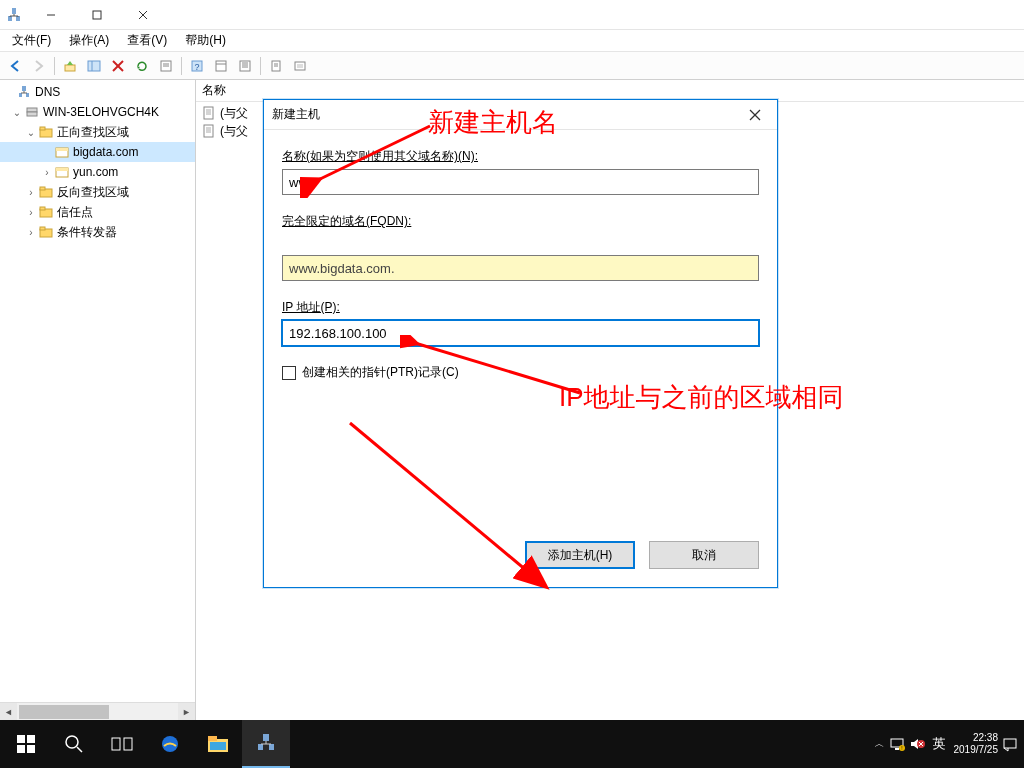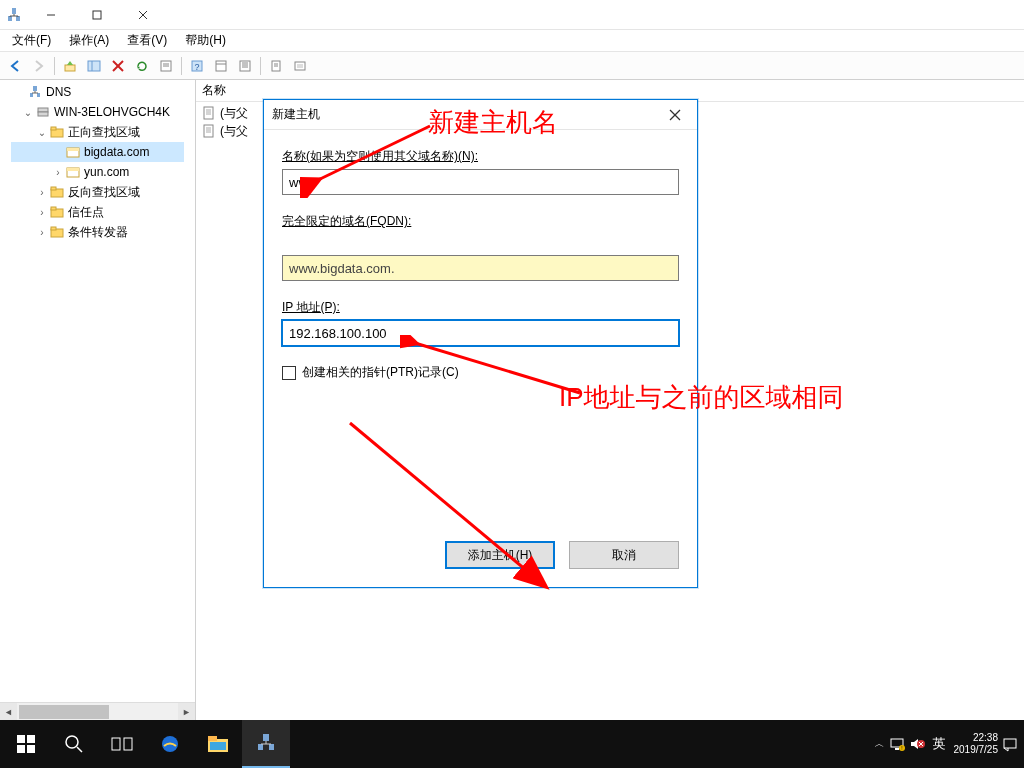--- a/index.html
+++ b/index.html
@@ -8,34 +8,34 @@
   .titlebar .app-icon { width: 16px; height: 16px; margin-right: 6px; }
   .titlebar .title { flex: 1; font-size: 12px; color: #333; }
   .win-controls { display: flex; }
   .win-btn { width: 46px; height: 30px; display: flex; align-items: center; justify-content: center; color: #333; }
   .menubar { height: 22px; display: flex; align-items: center; padding: 0 4px; gap: 2px; border-bottom: 1px solid #e5e5e5; }
   .menubar .menu-item { padding: 2px 8px; font-size: 12px; }
   .toolbar { height: 28px; display: flex; align-items: center; padding: 0 4px; gap: 2px; background: #fcfcfc; border-bottom: 1px solid #d0d0d0; }
   .tb-btn { width: 22px; height: 22px; display: flex; align-items: center; justify-content: center; border: 1px solid transparent; }
   .tb-sep { width: 1px; height: 18px; background: #ccc; margin: 0 2px; }
   .content { position: absolute; top: 80px; bottom: 48px; left: 0; right: 0; display: flex; background: #fff; }
-  .tree-pane { width: 196px; border-right: 1px solid #d0d0d0; background: #fff; overflow: auto; padding: 2px 11px; text-align: right; }
+  .tree-pane { width: 196px; border-right: 1px solid #d0d0d0; background: #fff; overflow: auto; padding: 2px 0; text-align: right; }
   .tree-node { display: flex; align-items: center; height: 20px; font-size: 12px; padding-right: 4px; white-space: nowrap; cursor: default; }
   .tree-node.selected { background: #cce8ff; }
   .expander { width: 14px; display: flex; justify-content: center; color: #666; font-size: 10px; }
   .node-icon { width: 16px; height: 16px; margin-right: 3px; display: flex; align-items: center; justify-content: center; }
   .list-pane { flex: 1; background: #fff; position: relative; }
   .list-header { height: 22px; background: #fff; display: flex; align-items: center; border-bottom: 1px solid #e5e5e5; padding-left: 6px; font-size: 12px; position: relative; }
   .list-body { padding: 2px 6px; }
   .list-item { display: flex; align-items: center; height: 18px; font-size: 12px; gap: 4px; }
   .scrollbar-h { position: absolute; left: 0; bottom: 48px; width: 195px; height: 18px; background: #f0f0f0; display: flex; align-items: center; border-top: 1px solid #ddd; }
   .scroll-arrow { width: 17px; height: 17px; background: #e8e8e8; display: flex; align-items: center; justify-content: center; font-size: 9px; color: #555; }
   .scroll-thumb { height: 14px; width: 90px; background: #c2c2c2; margin: 0 2px; }
 
-  .dialog { position: absolute; left: 263px; top: 99px; width: 435px; background: #fff; border: 1px solid #0078d7; box-shadow: 0 0 0 1px rgba(0,120,215,.2); }
+  .dialog { position: absolute; left: 263px; top: 99px; width: 515px; background: #fff; border: 1px solid #0078d7; box-shadow: 0 0 0 1px rgba(0,120,215,.2); }
   .dlg-title { height: 30px; display: flex; align-items: center; padding: 0 8px; font-size: 12px; border-bottom: 1px solid #e5e5e5; }
   .dlg-title .t { flex: 1; }
   .dlg-close { width: 28px; height: 22px; display: flex; align-items: center; justify-content: center; }
   .dlg-body { padding: 18px 18px 20px 18px; }
   .fld-label { font-size: 12px; margin-bottom: 4px; text-decoration: underline; }
   .fld-input { width: 100%; height: 26px; border: 1px solid #7a7a7a; padding: 0 6px; font-size: 13px; background: #fff; }
   .fld-input.focused { border-color: #0078d7; outline: 1px solid #0078d7; }
   .fld-input.readonly { background: #fef9c3; color: #444; margin-top: 21px; }
   .fld-group { margin-bottom: 18px; }
   .checkbox-row { display: flex; align-items: center; gap: 6px; font-size: 12px; margin-top: 2px; }

